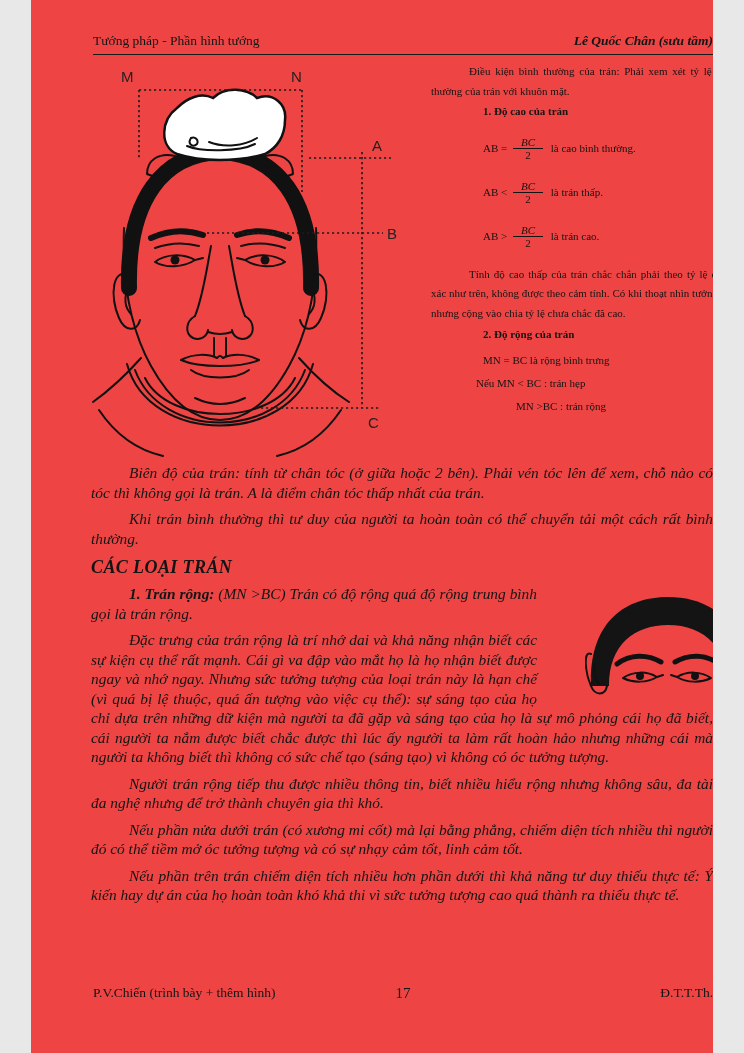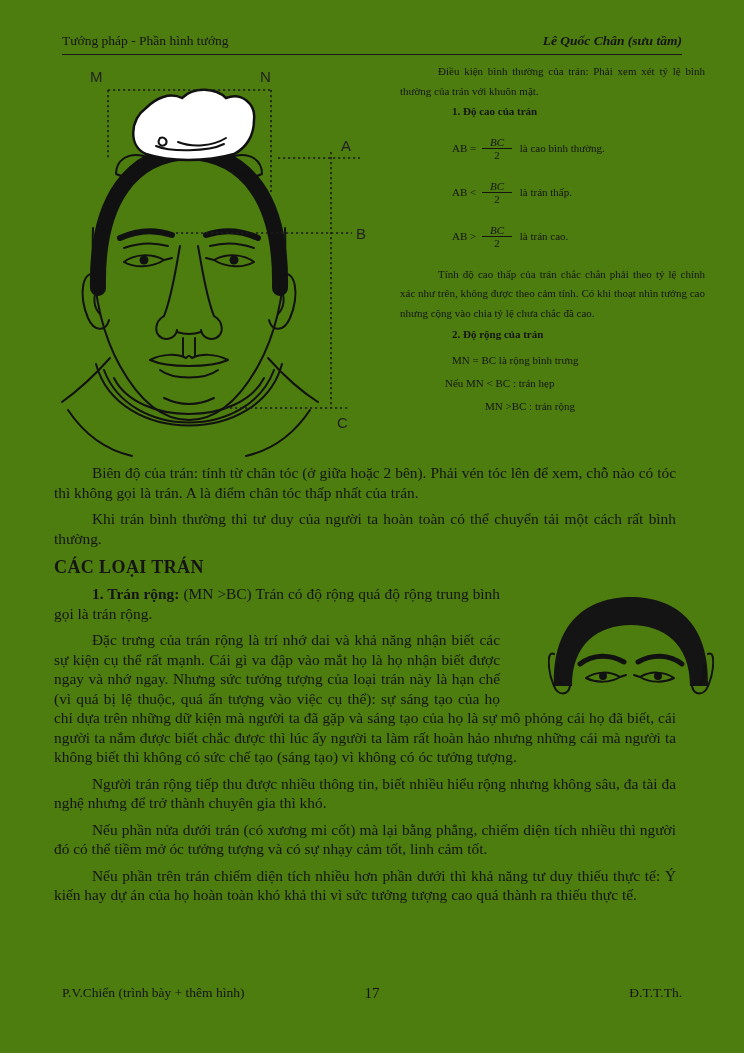--- a/index.html
+++ b/index.html
@@ -1,19 +1,19 @@
 <!DOCTYPE html>
 <html><head>
 <meta charset="utf-8">
 <style>
   * { margin:0; padding:0; box-sizing:border-box; }
   html,body { background:#e8e8e8; }
   .page {
-    position:relative; width:744px; height:1053px; margin:0 auto;
-    background:#4d7c0f; overflow:hidden;
+    position:relative; width:682px; height:1053px; margin:0 auto;
+    background:#ef4444; overflow:hidden;
     font-family:"Liberation Serif", serif; color:#141414;
   }
   
   .hdr { position:absolute; left:62px; top:33px; width:620px;
          display:flex; justify-content:space-between; font-size:13.5px; }
   .hdr-right { font-weight:bold; font-style:italic; }
   .hdr-rule { position:absolute; left:62px; top:54px; width:620px;
               border-top:1px solid #1a1a1a; }
   
   .figure { position:absolute; left:58px; top:58px; width:336px; height:406px; }
@@ -29,22 +29,22 @@
   .f-lhs { margin-right:6px; }
   .frac { display:inline-flex; flex-direction:column; align-items:center;
           line-height:1.1; margin-right:8px; }
   .frac .num { font-style:italic; padding:0 6px; }
   .frac .den { border-top:1.3px solid #141414; padding:0 12px 1px; }
   .wline { line-height:23px; }
   .wl0 { padding-left:52px; }
   .wl1 { padding-left:45px; }
   .wl2 { padding-left:85px; }
   
-  .main { position:absolute; left:54px; top:463px; width:622px;
-          font-size:15.4px; line-height:19.5px; }
+  .main { position:absolute; left:60px; top:463px; width:622px;
+          font-size:15.4px; line-height:19.5px;font-style:italic; }
   .main p.para { text-align:justify; text-indent:38px; margin-bottom:7px; }
   .main h1 { font-size:18px; line-height:22px; letter-spacing:.4px;
              margin:8px 0 6px; font-weight:bold; }
   .float-img { float:right; width:166px; height:112px;
                margin:8px 0 4px 10px; }
   .lead-bold { font-weight:bold; }
   
   .ftr { position:absolute; left:62px; top:985px; width:620px; font-size:13.5px; }
   .ftr-center { position:absolute; left:0; right:0; text-align:center; font-size:15px; }
   .ftr-left { position:absolute; left:0; }

